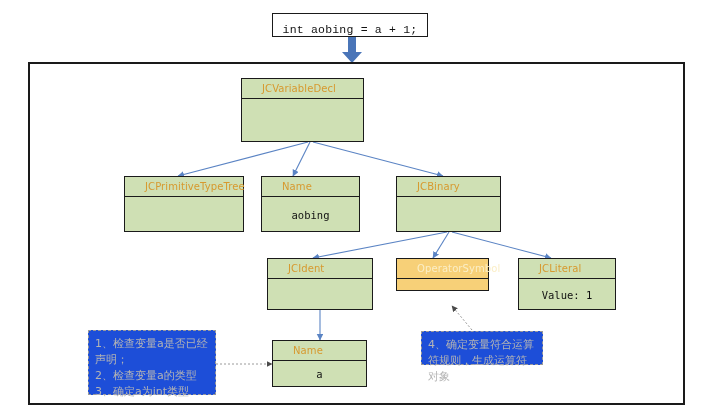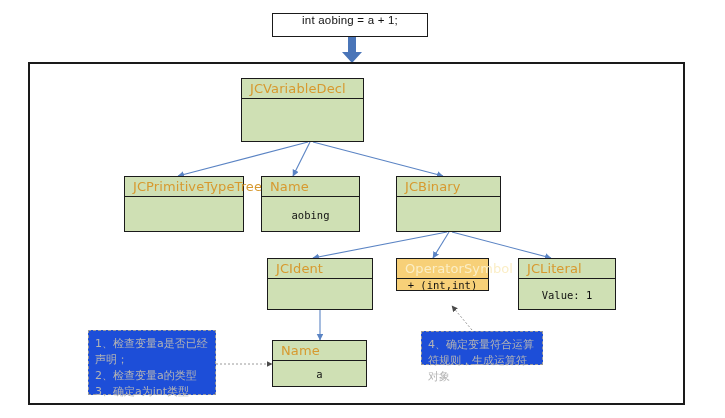--- a/index.html
+++ b/index.html
@@ -1,37 +1,37 @@
 <!DOCTYPE html>
 <html><head>
 <meta charset="utf-8">
 <style>
   html,body{margin:0;padding:0;background:#ffffff;}
   body{width:725px;height:418px;position:relative;overflow:hidden;
        font-family:"DejaVu Sans","Liberation Sans",sans-serif;}
 
   .code-box{position:absolute;left:272px;top:13px;width:154px;height:22px;
             border:1.5px solid #1a1a1a;background:#ffffff;
-            display:flex;align-items:flex-start;justify-content:center;
-            font-family:Liberation Sans, sans-serif;
+            display:flex;align-items:flex-end;justify-content:center;
+            font-family:Liberation Mono, monospace;
             font-size:11.5px;color:#111111;letter-spacing:.2px;}
 
   .down-arrow{position:absolute;left:340px;top:37px;width:24px;height:26px;}
 
   .frame{position:absolute;left:28px;top:62px;width:657px;height:343px;
          border:2px solid #1a1a1a;background:#ffffff;box-sizing:border-box;}
 
   svg.edges{position:absolute;left:0;top:0;width:725px;height:418px;
             pointer-events:none;}
 
   .node{position:absolute;border:1.6px solid #1a1a1a;box-sizing:border-box;
         background:#cfe0b4;}
   .node .hdr{height:19px;border-bottom:1.6px solid #1a1a1a;
-             display:flex;align-items:center;padding-left:8px;
-             font-size:13px;color:#d7992f;letter-spacing:.1px;}
+             display:flex;align-items:center;padding-left:20px;
+             font-size:10px;color:#d7992f;letter-spacing:.1px;}
   .node .bdy{display:flex;align-items:center;justify-content:center;
              font-family:"DejaVu Sans Mono","Liberation Mono",monospace;
              font-size:10.5px;color:#111111;height:calc(100% - 19px);}
   .node.op{background:#f7d078;}
   .node.op .hdr{color:#fbeec6;}
 
   .ann{position:absolute;border:1px dashed #9a9a9a;box-sizing:border-box;
        background:#1d4ed8;color:#b4b4b4;font-size:11px;line-height:1.45;
        padding:5px 6px;}
 </style>
@@ -90,21 +90,20 @@
   <div class="hdr">JCBinary</div>
 </div>
 
 <div class="node" style="left:267px;top:258px;width:106px;height:52px;">
   <div class="hdr">JCIdent</div>
   <div class="bdy"></div>
 </div>
 
 <div class="node op" style="left:396px;top:258px;width:93px;height:33px;">
   <div class="hdr">OperatorSymbol</div>
-  <div class="bdy">+ (int,int)</div>
 </div>
 
 <div class="node" style="left:518px;top:258px;width:98px;height:52px;">
   <div class="hdr">JCLiteral</div>
   <div class="bdy">Value: 1</div>
 </div>
 
 <div class="node" style="left:272px;top:340px;width:95px;height:47px;">
   <div class="hdr">Name</div>
   <div class="bdy">a</div>

